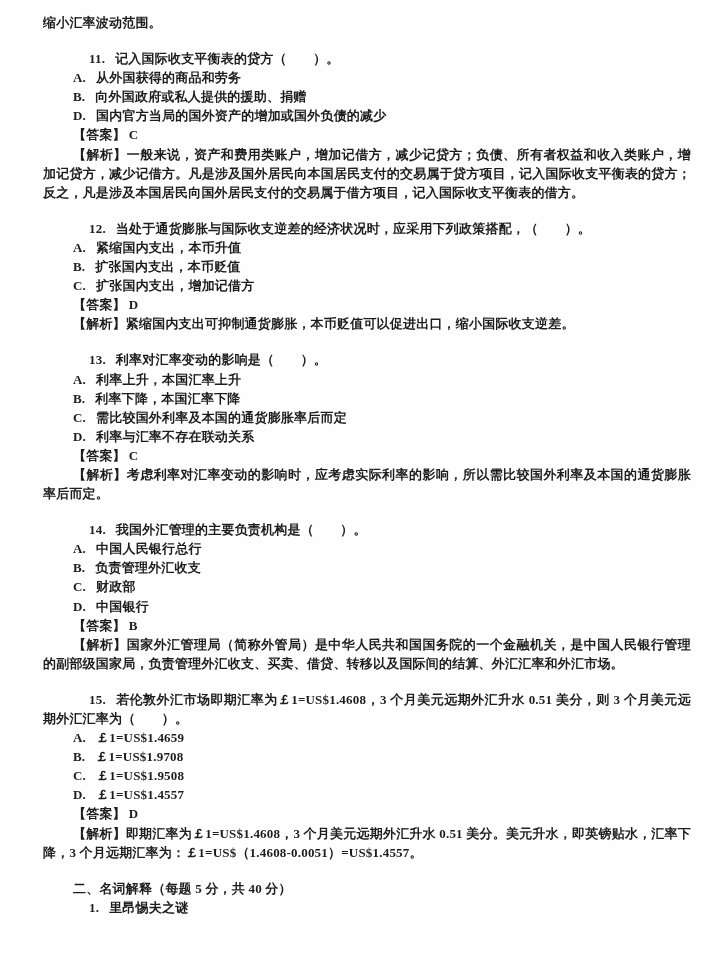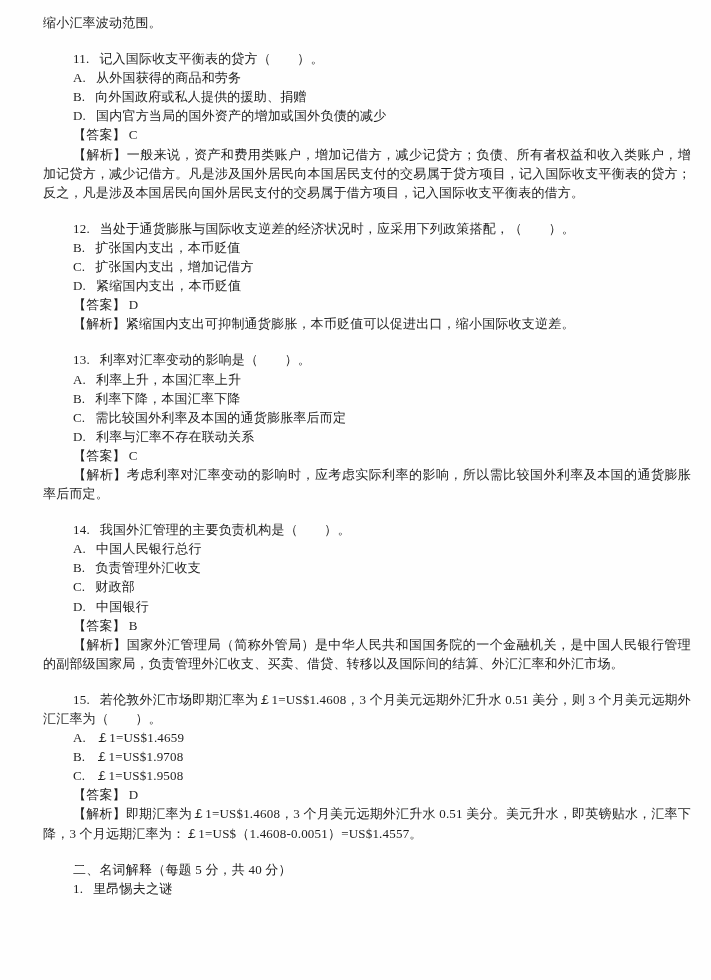--- a/index.html
+++ b/index.html
@@ -8,25 +8,25 @@
     height:980px;
     background:#fefefe;
     color:#1d1d1d;
     font-family:"Liberation Serif","DejaVu Serif",serif;
     font-size:13px;
     line-height:19.1px;
     letter-spacing:0.2px;
     padding:13px 20px 0 43px;
     overflow:hidden;
   }
-  .block { margin-bottom:17px; }
+  .block { margin-bottom:17px;font-weight:bold; }
   .line  { margin:0; }
   .ind   { padding-left:30px; }           
   .para  { text-indent:30px; text-align:justify; }  
-  .qnum  { margin-right:10px; }
+  .qnum  { margin-right:10px;margin-left:16px; }
   .olabel{ margin-right:10px; }
   .aval  { margin-left:3px; }
 </style>
 </head>
 <body>
 
 <div class="block">
   <p class="line">缩小汇率波动范围。</p>
 </div>
 
@@ -34,23 +34,23 @@
   <p class="line para"><span class="qnum">11.</span><span>记入国际收支平衡表的贷方（　　）。</span></p>
   <p class="line ind"><span class="olabel">A.</span><span>从外国获得的商品和劳务</span></p>
   <p class="line ind"><span class="olabel">B.</span><span>向外国政府或私人提供的援助、捐赠</span></p>
   <p class="line ind"><span class="olabel">D.</span><span>国内官方当局的国外资产的增加或国外负债的减少</span></p>
   <p class="line ind"><span>【答案】</span><span class="aval">C</span></p>
   <p class="line para"><span>【解析】</span><span>一般来说，资产和费用类账户，增加记借方，减少记贷方；负债、所有者权益和收入类账户，增加记贷方，减少记借方。凡是涉及国外居民向本国居民支付的交易属于贷方项目，记入国际收支平衡表的贷方；反之，凡是涉及本国居民向国外居民支付的交易属于借方项目，记入国际收支平衡表的借方。</span></p>
 </section>
 
 <section class="block">
   <p class="line para"><span class="qnum">12.</span><span>当处于通货膨胀与国际收支逆差的经济状况时，应采用下列政策搭配，（　　）。</span></p>
+  <p class="line ind"><span class="olabel">A.</span><span>紧缩国内支出，本币升值</span></p>
   <p class="line ind"><span class="olabel">B.</span><span>扩张国内支出，本币贬值</span></p>
   <p class="line ind"><span class="olabel">C.</span><span>扩张国内支出，增加记借方</span></p>
-  <p class="line ind"><span class="olabel">D.</span><span>紧缩国内支出，本币贬值</span></p>
   <p class="line ind"><span>【答案】</span><span class="aval">D</span></p>
   <p class="line para"><span>【解析】</span><span>紧缩国内支出可抑制通货膨胀，本币贬值可以促进出口，缩小国际收支逆差。</span></p>
 </section>
 
 <section class="block">
   <p class="line para"><span class="qnum">13.</span><span>利率对汇率变动的影响是（　　）。</span></p>
   <p class="line ind"><span class="olabel">A.</span><span>利率上升，本国汇率上升</span></p>
   <p class="line ind"><span class="olabel">B.</span><span>利率下降，本国汇率下降</span></p>
   <p class="line ind"><span class="olabel">C.</span><span>需比较国外利率及本国的通货膨胀率后而定</span></p>
   <p class="line ind"><span class="olabel">D.</span><span>利率与汇率不存在联动关系</span></p>
@@ -66,20 +66,21 @@
   <p class="line ind"><span class="olabel">D.</span><span>中国银行</span></p>
   <p class="line ind"><span>【答案】</span><span class="aval">B</span></p>
   <p class="line para"><span>【解析】</span><span>国家外汇管理局（简称外管局）是中华人民共和国国务院的一个金融机关，是中国人民银行管理的副部级国家局，负责管理外汇收支、买卖、借贷、转移以及国际间的结算、外汇汇率和外汇市场。</span></p>
 </section>
 
 <section class="block">
   <p class="line para"><span class="qnum">15.</span><span>若伦敦外汇市场即期汇率为￡1=US$1.4608，3 个月美元远期外汇升水 0.51 美分，则 3 个月美元远期外汇汇率为（　　）。</span></p>
   <p class="line ind"><span class="olabel">A.</span><span>￡1=US$1.4659</span></p>
   <p class="line ind"><span class="olabel">B.</span><span>￡1=US$1.9708</span></p>
   <p class="line ind"><span class="olabel">C.</span><span>￡1=US$1.9508</span></p>
+  <p class="line ind"><span class="olabel">D.</span><span>￡1=US$1.4557</span></p>
   <p class="line ind"><span>【答案】</span><span class="aval">D</span></p>
   <p class="line para"><span>【解析】</span><span>即期汇率为￡1=US$1.4608，3 个月美元远期外汇升水 0.51 美分。美元升水，即英镑贴水，汇率下降，3 个月远期汇率为：￡1=US$（1.4608-0.0051）=US$1.4557。</span></p>
 </section>
 
 <section class="block">
   <p class="line ind">二、名词解释（每题 5 分，共 40 分）</p>
   <p class="line ind"><span class="qnum">1.</span><span>里昂惕夫之谜</span></p>
 </section>
 
 </body></html>

